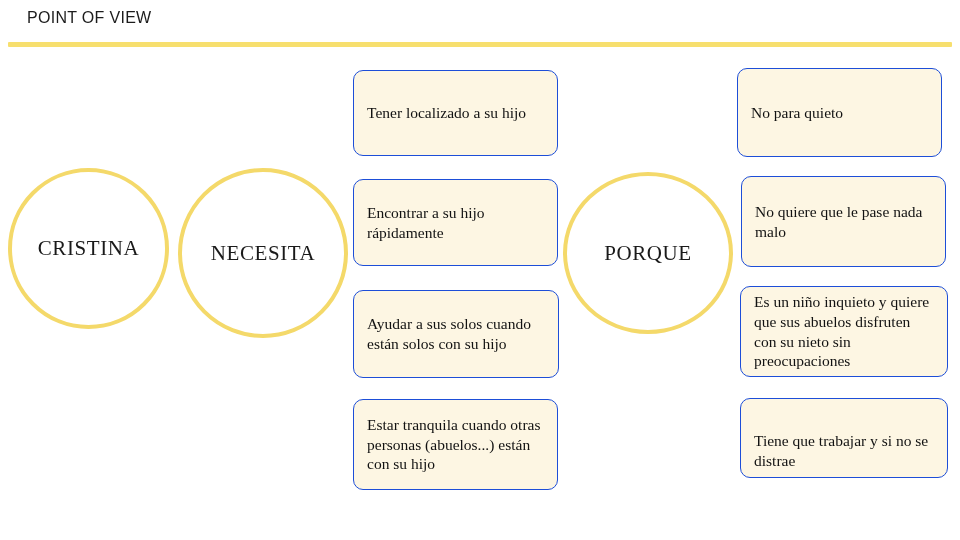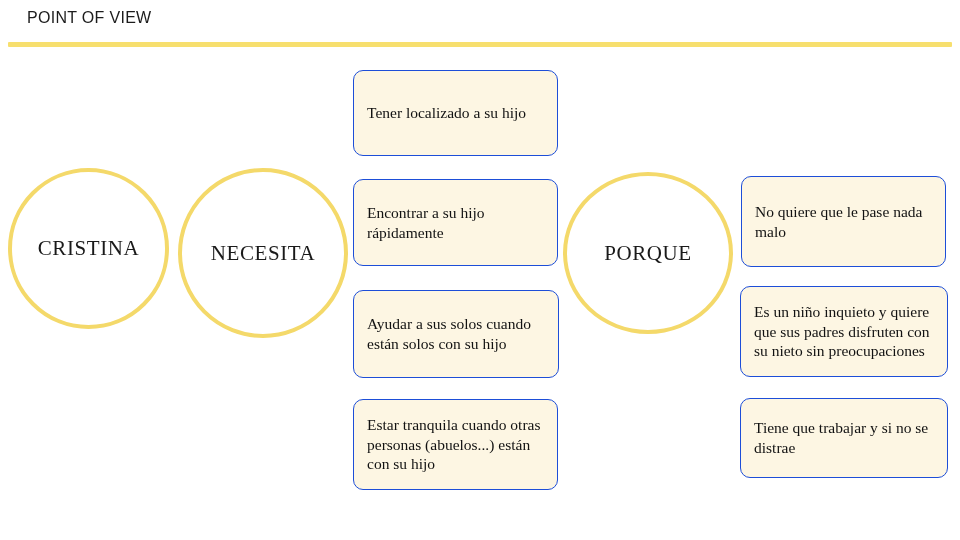--- a/index.html
+++ b/index.html
@@ -87,21 +87,21 @@
   
   #note-need-1 { left: 353px; top: 70px;  width: 205px; height: 86px; }
   #note-need-2 { left: 353px; top: 179px; width: 205px; height: 87px; }
   #note-need-3 { left: 353px; top: 290px; width: 206px; height: 88px; }
   #note-need-4 { left: 353px; top: 399px; width: 205px; height: 91px; }
 
   
   #note-why-1 { left: 737px; top: 68px;  width: 205px; height: 89px; }
   #note-why-2 { left: 741px; top: 176px; width: 205px; height: 91px; }
   #note-why-3 { left: 740px; top: 286px; width: 208px; height: 91px; }
-  #note-why-4 { left: 740px; top: 398px; width: 208px; height: 80px; }
+  #note-why-4 { left: 740px; top: 398px; width: 208px; height: 80px; align-items: flex-end; }
 </style>
 </head>
 <body>
 
 <div id="slide">
 
   <div id="slide-title">POINT OF VIEW</div>
   <div id="title-rule"></div>
 
   <div class="circle" id="circle-cristina">
@@ -120,23 +120,26 @@
   <div class="note" id="note-need-2">
     <span class="note-text">Encontrar a su hijo rápidamente</span>
   </div>
   <div class="note" id="note-need-3">
     <span class="note-text">Ayudar a sus solos cuando están solos con su hijo</span>
   </div>
   <div class="note" id="note-need-4">
     <span class="note-text">Estar tranquila cuando otras personas (abuelos...) están con su hijo</span>
   </div>
 
+  <div class="note" id="note-why-1">
+    <span class="note-text">No para quieto</span>
+  </div>
   <div class="note" id="note-why-2">
     <span class="note-text">No quiere que le pase nada malo</span>
   </div>
   <div class="note" id="note-why-3">
-    <span class="note-text">Es un niño inquieto y quiere que sus padres disfruten con su nieto sin preocupaciones</span>
+    <span class="note-text">Es un niño inquieto y quiere que sus abuelos disfruten con su nieto sin preocupaciones</span>
   </div>
   <div class="note" id="note-why-4">
     <span class="note-text">Tiene que trabajar y si no se distrae</span>
   </div>
 
 </div>
 
 </body></html>

